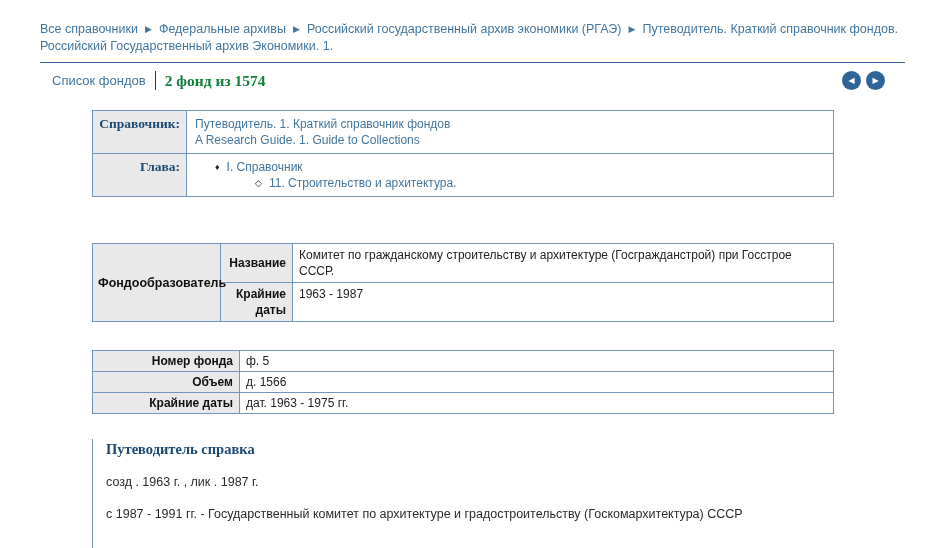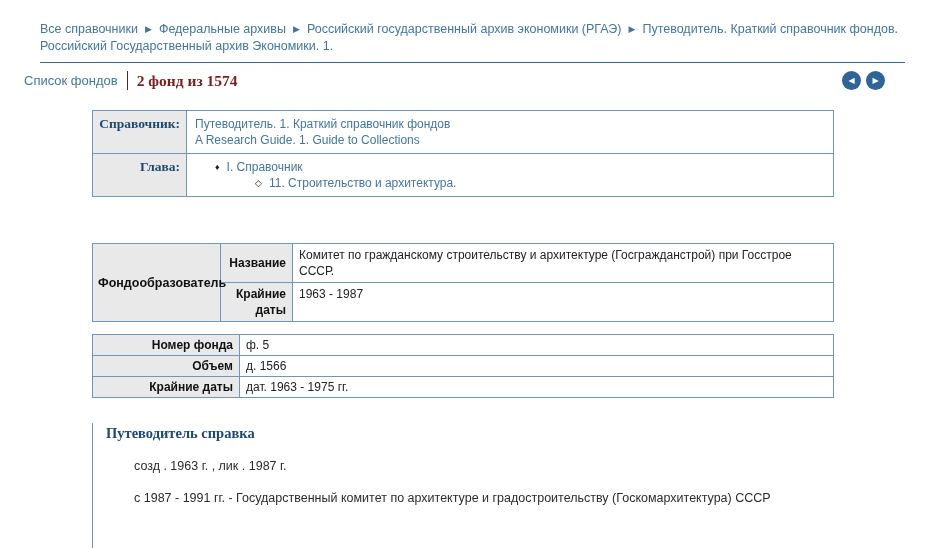--- a/index.html
+++ b/index.html
@@ -24,35 +24,35 @@
   .crumb { color: #43769f; }
   .crumb-sep {
     color: #43769f;
     font-size: 9px;
     margin: 0 7px;
     vertical-align: 1px;
   }
 
   
   .toolbar {
-    margin: 8px 50px 0 24px;
+    margin: 8px 50px 0 52px;
     display: flex;
     align-items: center;
   }
   .list-link { color: #43769f; font-size: 13px; }
   .toolbar-divider {
     width: 0; height: 19px;
     border-left: 1px solid #333;
     margin: 0 9px;
   }
   .position-label {
     font-family: "Liberation Serif", "DejaVu Serif", serif;
     font-weight: bold;
     font-size: 15.5px;
-    color: #7f1d1d;
+    color: #15803d;
   }
   .nav-buttons { margin-left: auto; display: flex; gap: 5px; }
   .nav-btn {
     width: 19px; height: 19px;
     border-radius: 50%;
     background: #2e6496;
     border: none;
     color: #ffffff;
     font-size: 8px;
     line-height: 19px;
@@ -103,21 +103,21 @@
     color: #111;
     text-align: right;
     vertical-align: middle;
     padding-left: 5px;
   }
   .creator-table .label-cell { width: 72px; vertical-align: middle; color: #111; }
   .creator-row-1 { height: 36px; }
   .creator-row-2 { height: 34px; }
 
   
-  .fund-table { margin-top: 12px; }
+  .fund-table { margin-top: 28px; }
   .fund-table .label-cell { width: 147px; color: #111; }
   .fund-table tr { height: 19px; }
   .fund-table td { padding: 2px 6px; }
 
   
   .history {
     margin: 25px 100px 0 92px;
     border-left: 1px solid #7096bd;
     padding: 2px 0 40px 13px;
   }
@@ -126,21 +126,20 @@
     font-weight: bold;
     font-size: 14.5px;
     color: #1d4872;
     margin-bottom: 17px;
   }
   .history p {
     font-size: 12.5px;
     color: #2b2b2b;
     line-height: 15px;
     margin-bottom: 17px;
-    margin-left: 28px;
   }
 </style>
 </head>
 <body>
 
 <div class="breadcrumb">
   <a class="crumb">Все справочники</a><span class="crumb-sep">▶</span><a class="crumb">Федеральные архивы</a><span class="crumb-sep">▶</span><a class="crumb">Российский государственный архив экономики (РГАЭ)</a><span class="crumb-sep">▶</span><a class="crumb">Путеводитель. Краткий справочник фондов. Российский Государственный архив Экономики. 1.</a>
 </div>
 
 <div class="toolbar">

